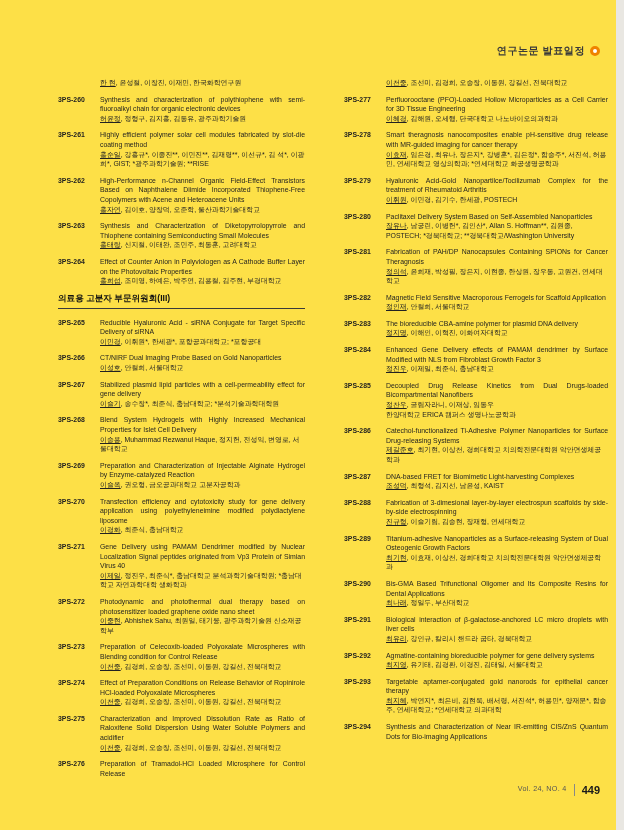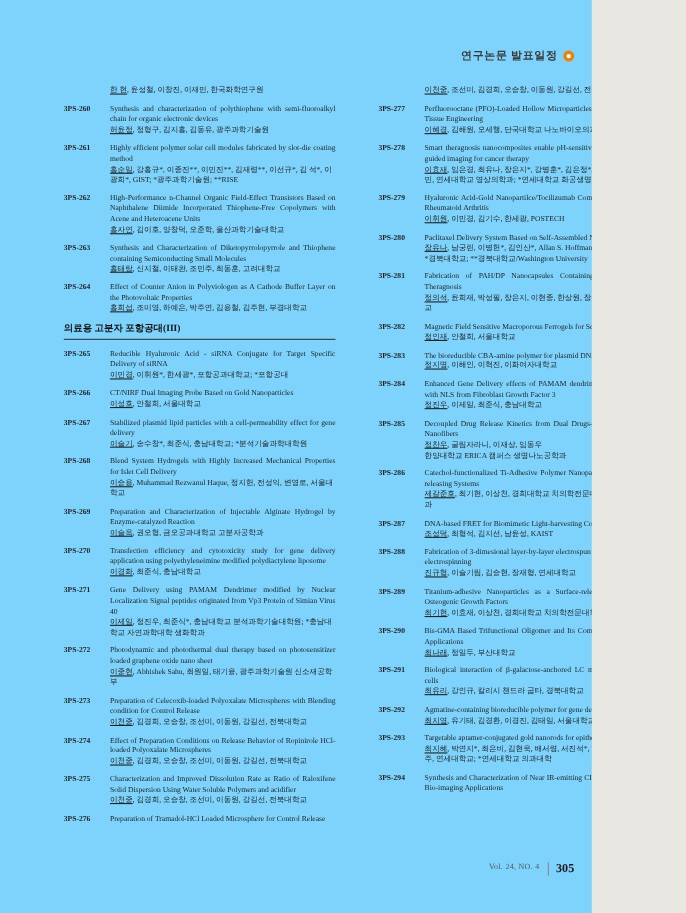--- a/index.html
+++ b/index.html
@@ -1,17 +1,17 @@
 <!DOCTYPE html>
 <html><head>
 <meta charset="utf-8">
 <style>
   html,body{margin:0;padding:0;background:#e9e7e2;}
-  .page{position:relative;width:538px;height:830px;background:#7dd3fc;
-        font-family:Liberation Serif, serif;color:#1f1f1f;overflow:hidden;}
+  .page{position:relative;width:616px;height:830px;background:#fde047;
+        font-family:Liberation Sans, sans-serif;color:#1f1f1f;overflow:hidden;}
   .header{position:absolute;top:44px;right:16px;display:flex;align-items:center;gap:5px;}
   .htitle{font-size:10px;font-weight:bold;letter-spacing:.6px;color:#3a3a3a;}
   .hcircle{width:4px;height:4px;border:3px solid #ef8200;border-radius:50%;background:#fff;display:inline-block;}
   .col{position:absolute;top:78px;}
   #col-left{left:58px;width:247px;}
   #col-right{left:344px;width:264px;}
   .entry{display:flex;margin-bottom:7px;}
   .code{width:42px;flex:none;font-weight:bold;font-size:6.9px;line-height:9.6px;}
   .body{flex:1;min-width:0;}
   .title{font-size:6.9px;line-height:9.6px;text-align:justify;}
@@ -82,21 +82,21 @@
   <div class="entry">
     <div class="code">3PS-264</div>
     <div class="body">
       <div class="title">Effect of Counter Anion in Polyviologen as A Cathode Buffer Layer on the Photovoltaic Properties</div>
       <div class="authors"><span class="first">홍희섭</span><span>, 조미영, 하예은, 박주연, 김용철, 김주현, 부경대학교</span></div>
 
     </div>
   </div>
 
   <div class="section">
-    <div class="section-title">의료용 고분자 포항공대(III)</div>
+    <div class="section-title">의료용 고분자 부문위원회(III)</div>
   </div>
 
   <div class="entry">
     <div class="code">3PS-265</div>
     <div class="body">
       <div class="title">Reducible Hyaluronic Acid - siRNA Conjugate for Target Specific Delivery of siRNA</div>
       <div class="authors"><span class="first">이민경</span><span>, 이휘원*, 한세광*, 포항공과대학교; *포항공대</span></div>
 
     </div>
   </div>
@@ -367,15 +367,15 @@
     <div class="body">
       <div class="title">Synthesis and Characterization of Near IR-emitting CIS/ZnS Quantum Dots for Bio-imaging Applications</div>
 
     </div>
   </div>
 </div>
 
   <div class="footer">
     <span class="fvol">Vol. 24, NO. 4</span>
     <span class="vbar"></span>
-    <span class="fpage">305</span>
+    <span class="fpage">449</span>
   </div>
 </div>
 
 </body></html>

